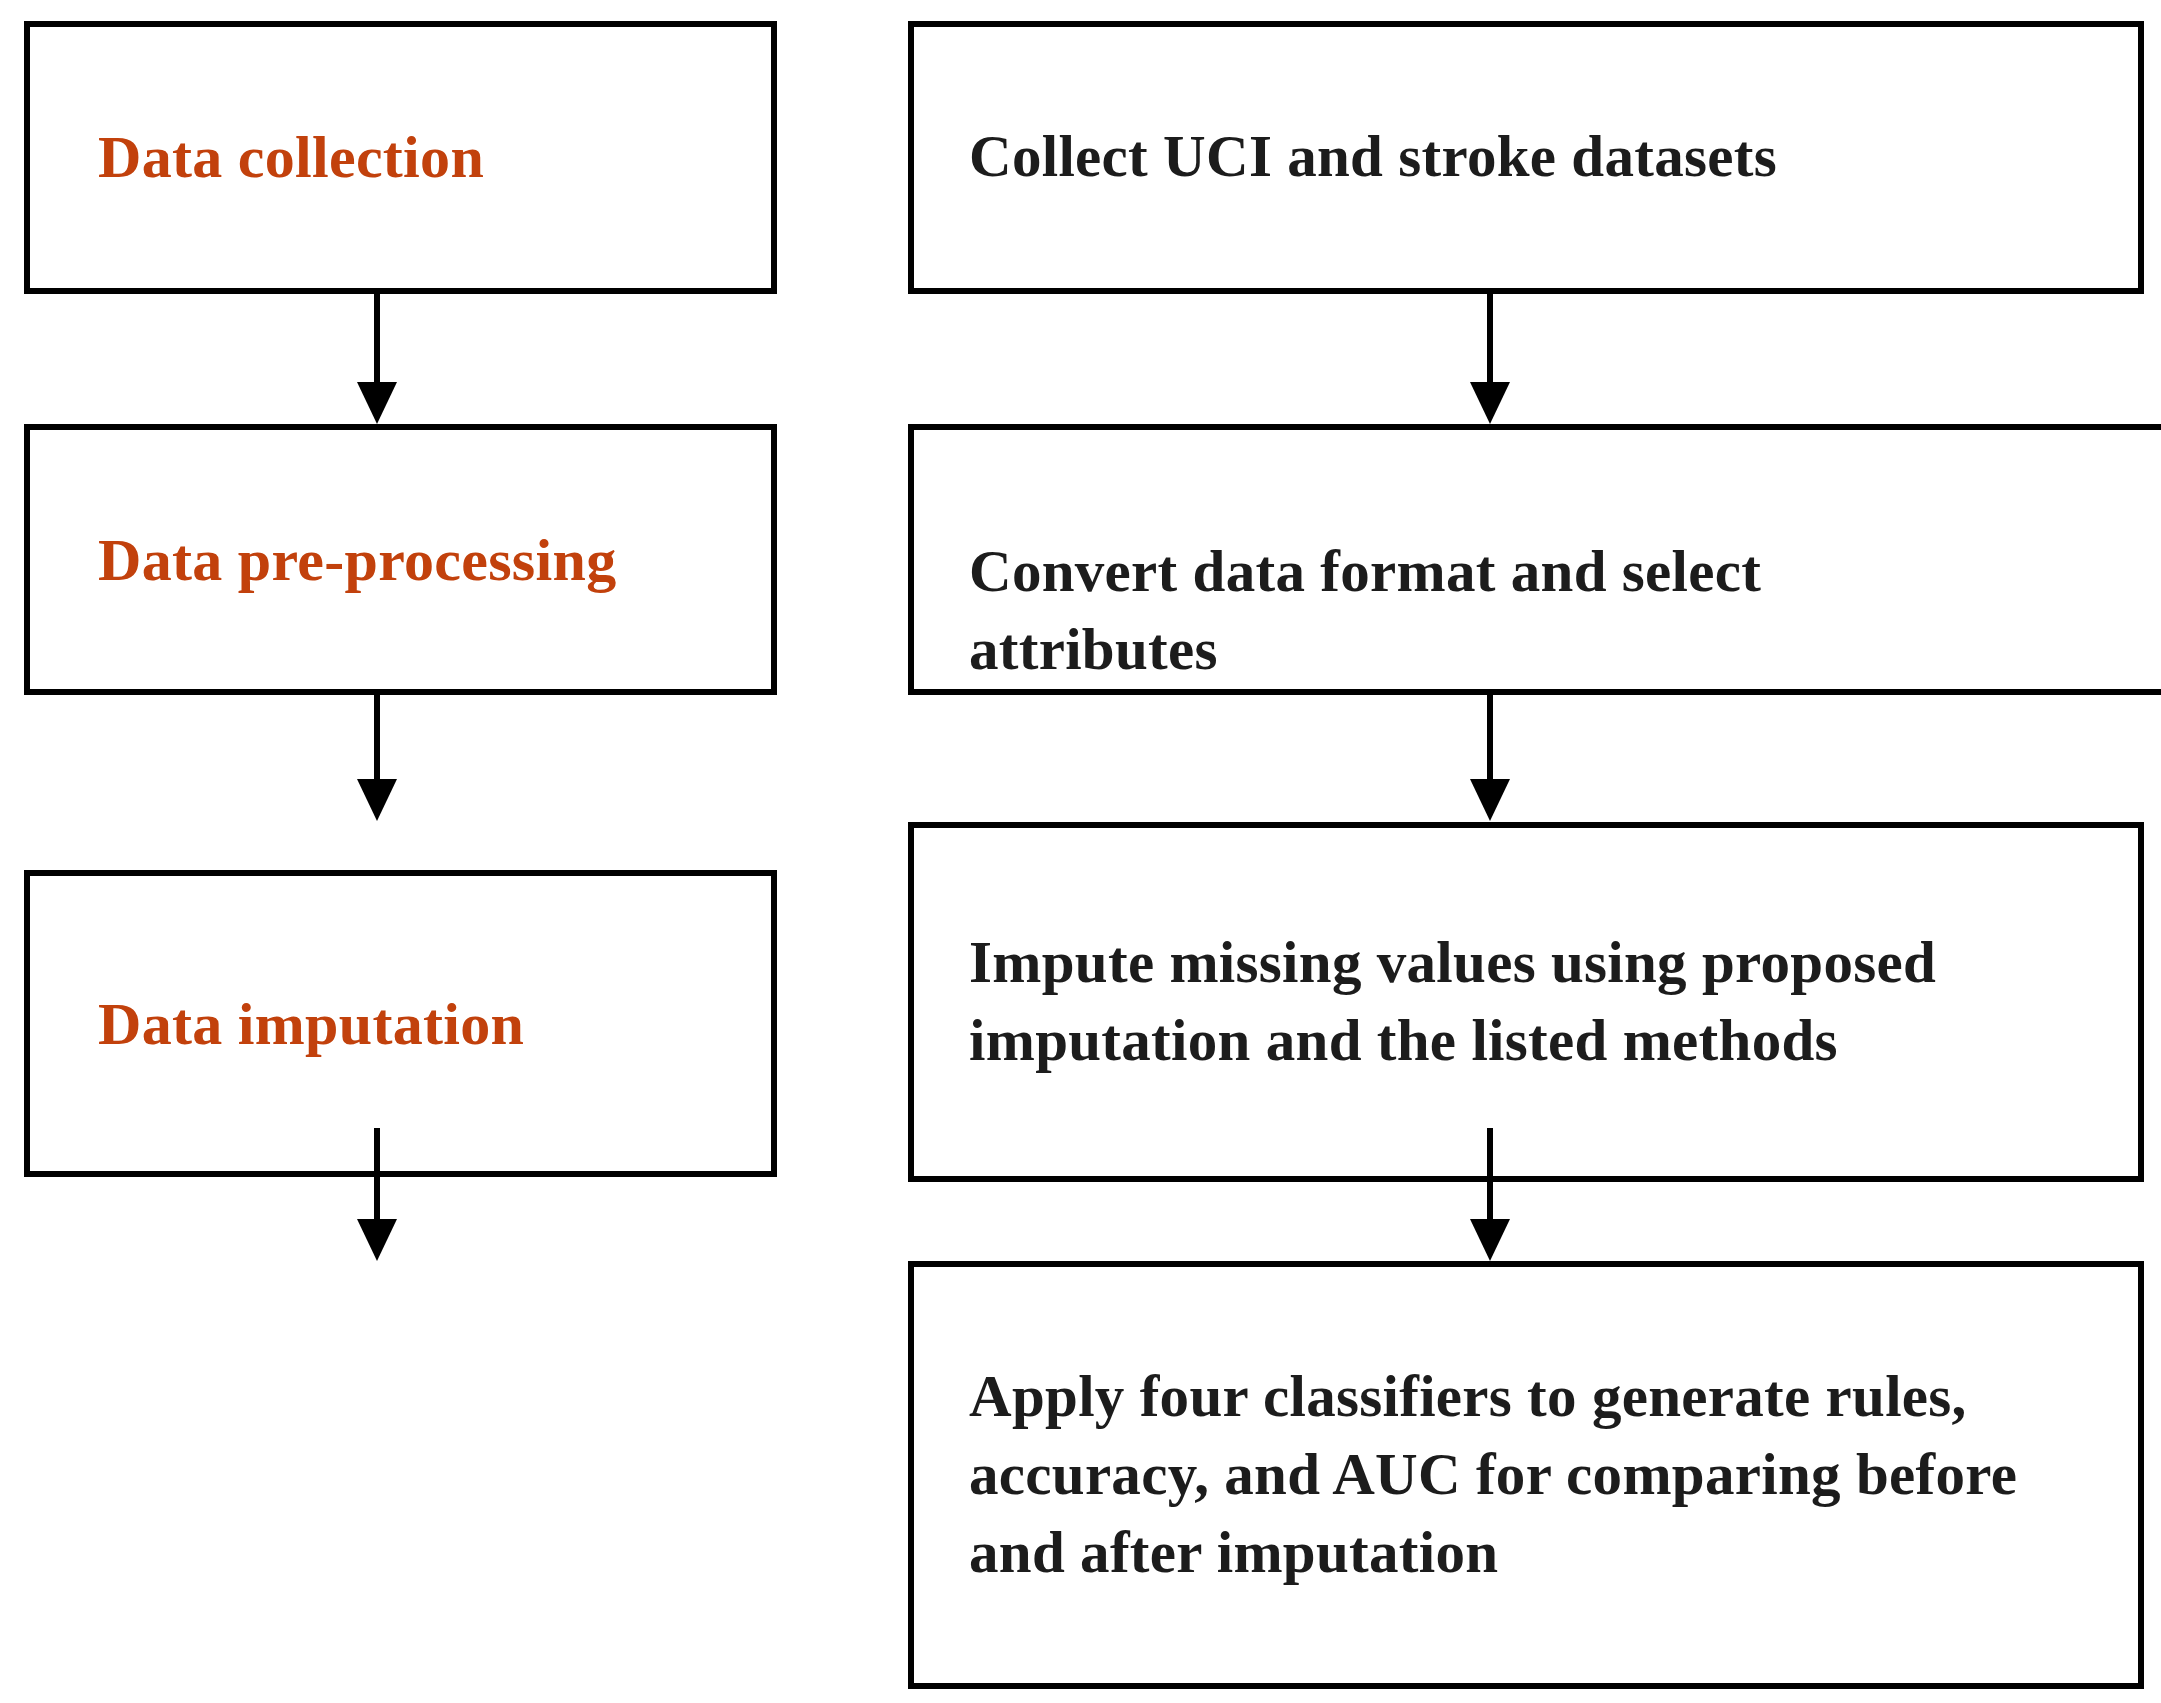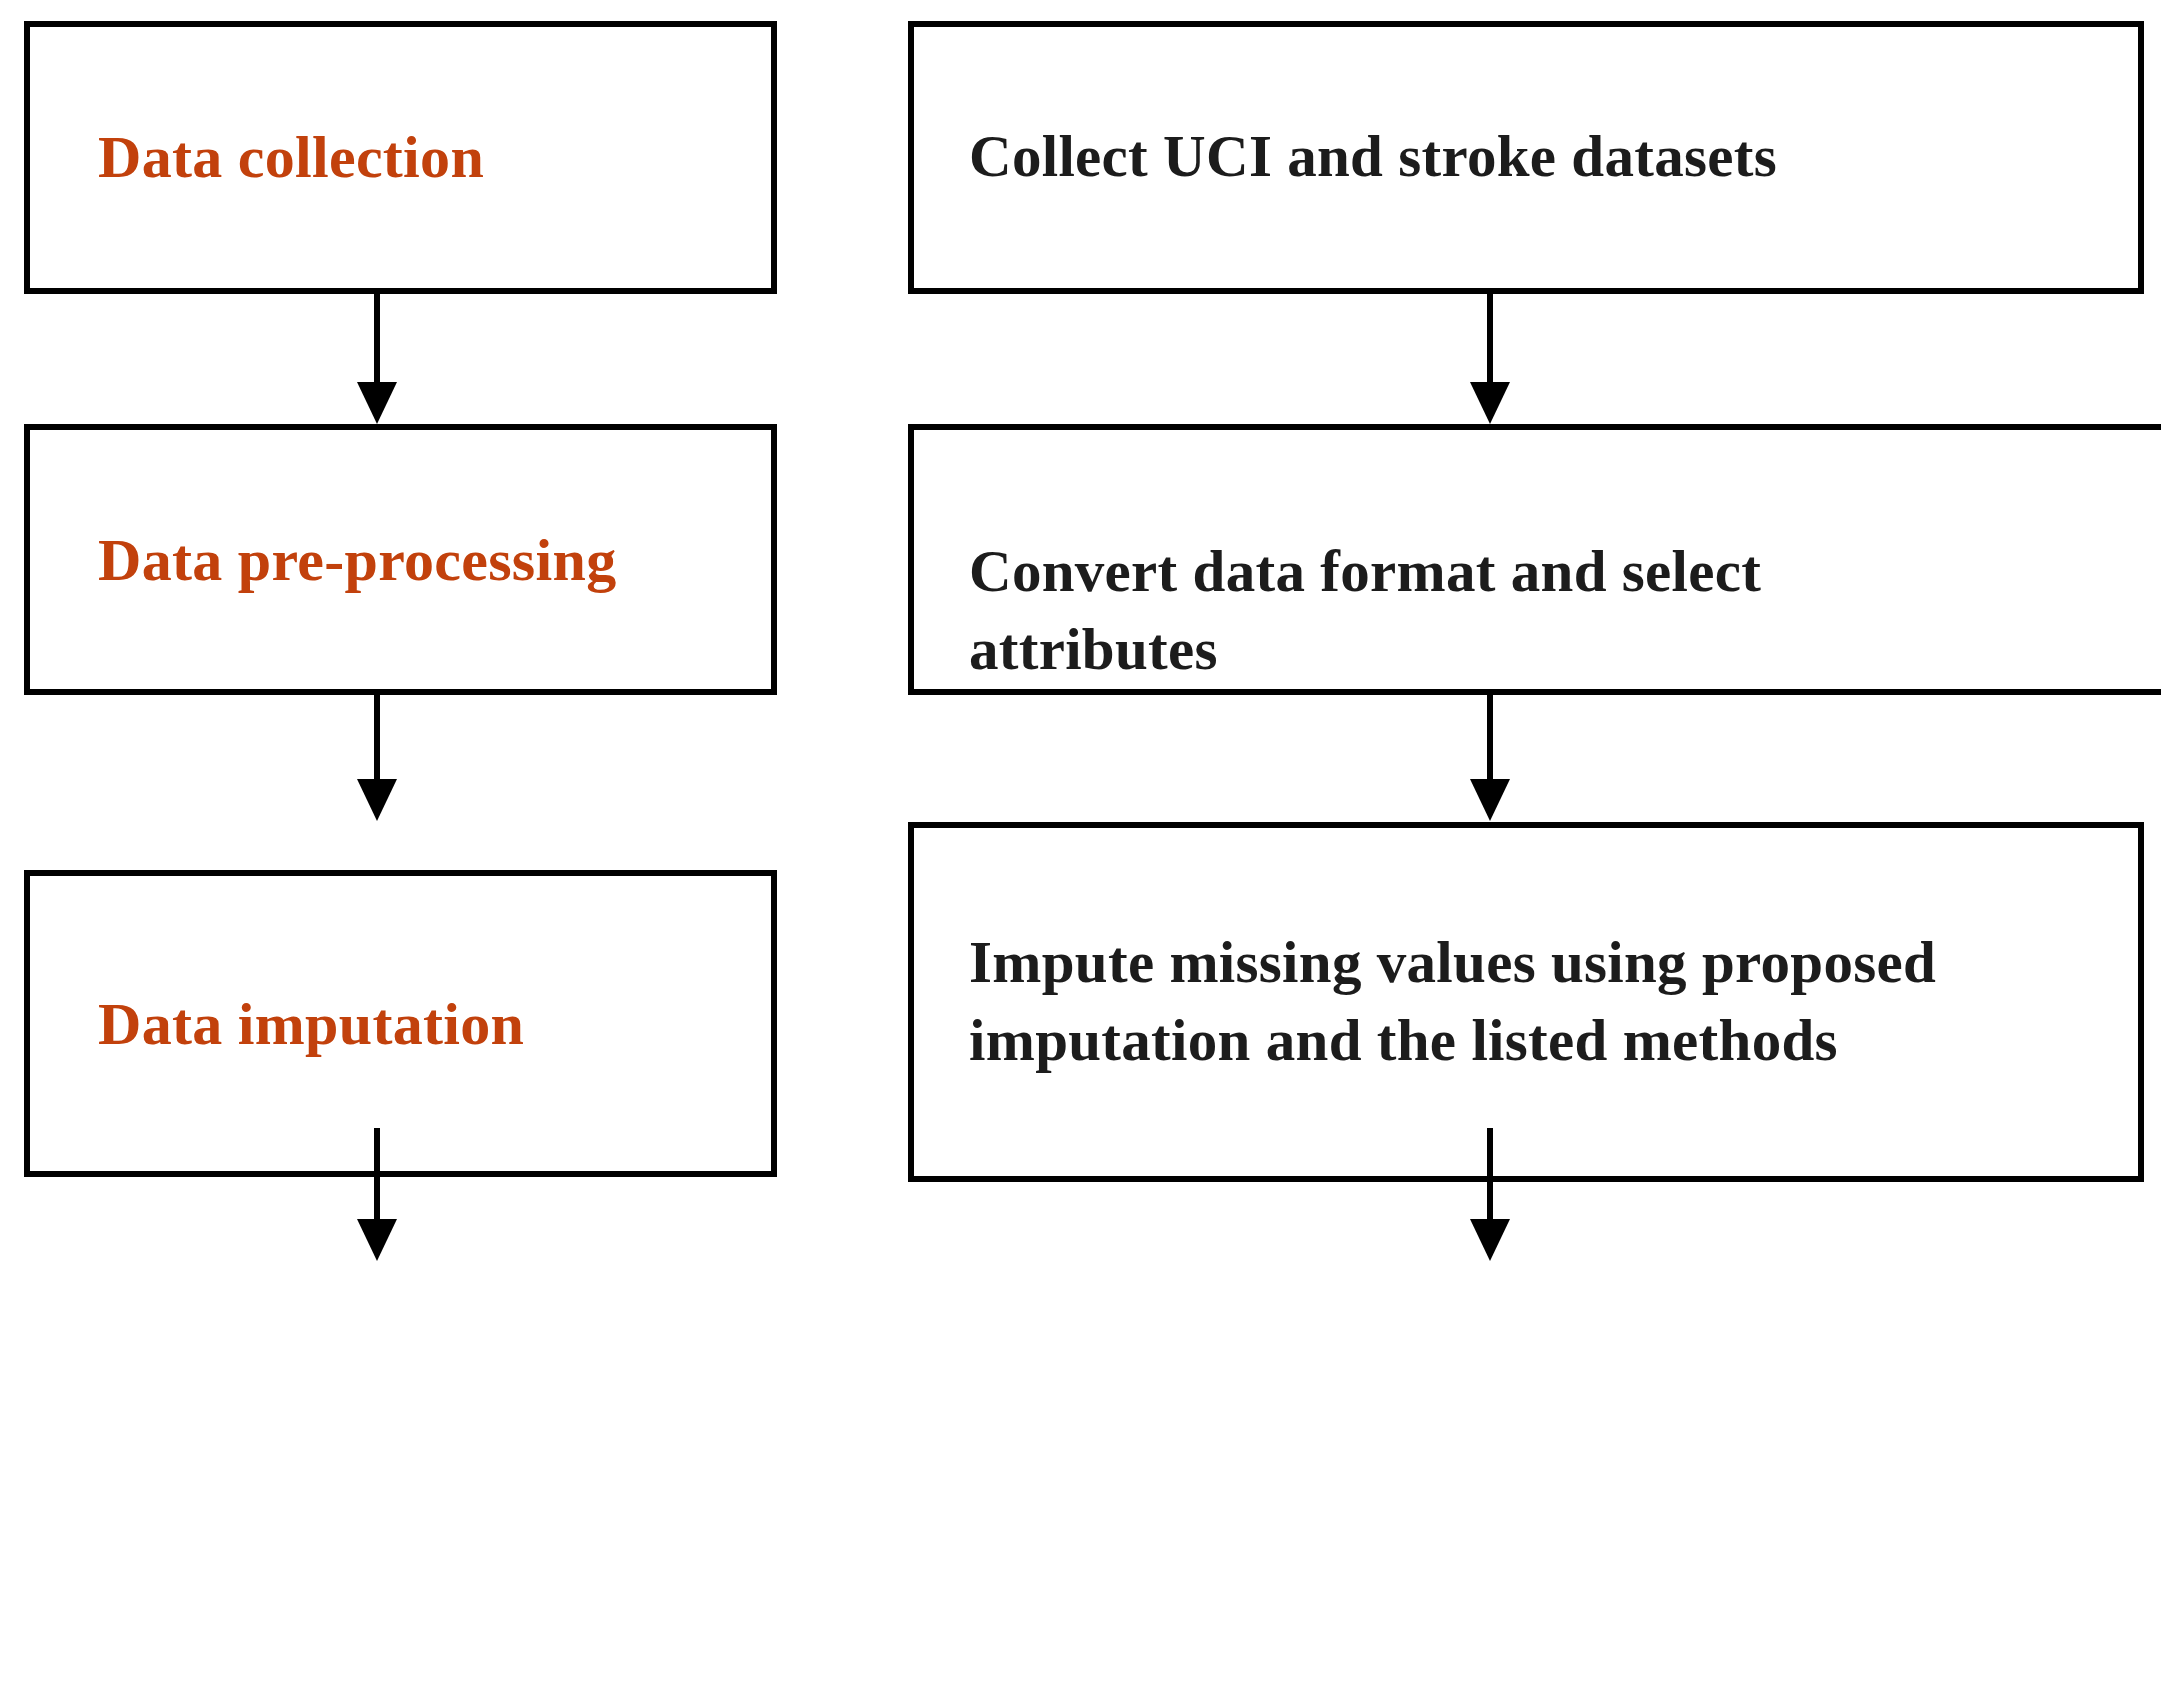--- a/index.html
+++ b/index.html
@@ -98,20 +98,25 @@
     <div class="box-text">Collect UCI and stroke datasets</div>
   </div>
   <div class="box right-col r2">
     <div class="box-text">Convert data format and select
 attributes</div>
   </div>
   <div class="box right-col r3">
     <div class="box-text">Impute missing values using proposed
 imputation and the listed methods</div>
   </div>
+  <div class="box right-col r4">
+    <div class="box-text">Apply four classifiers to generate rules,
+accuracy, and AUC for comparing before
+and after imputation</div>
+  </div>
 
   <div class="arrow al1">
     <div class="shaft"></div>
     <div class="head"></div>
   </div>
   <div class="arrow al2">
     <div class="shaft"></div>
     <div class="head"></div>
   </div>
   <div class="arrow al3">

